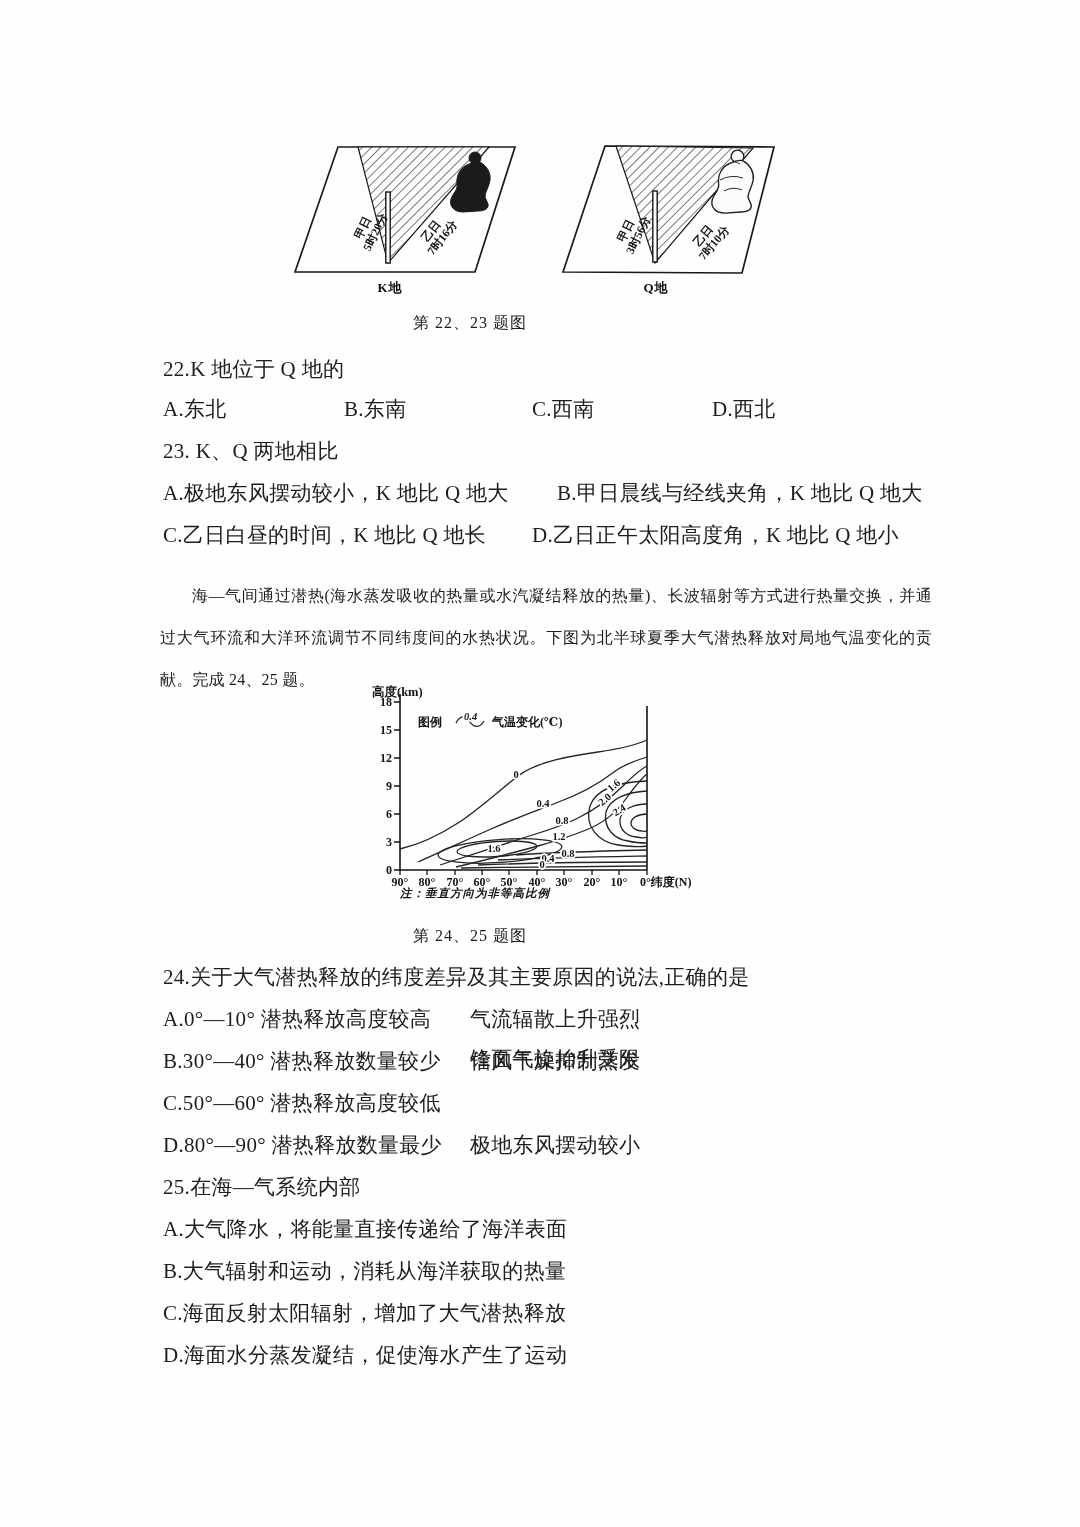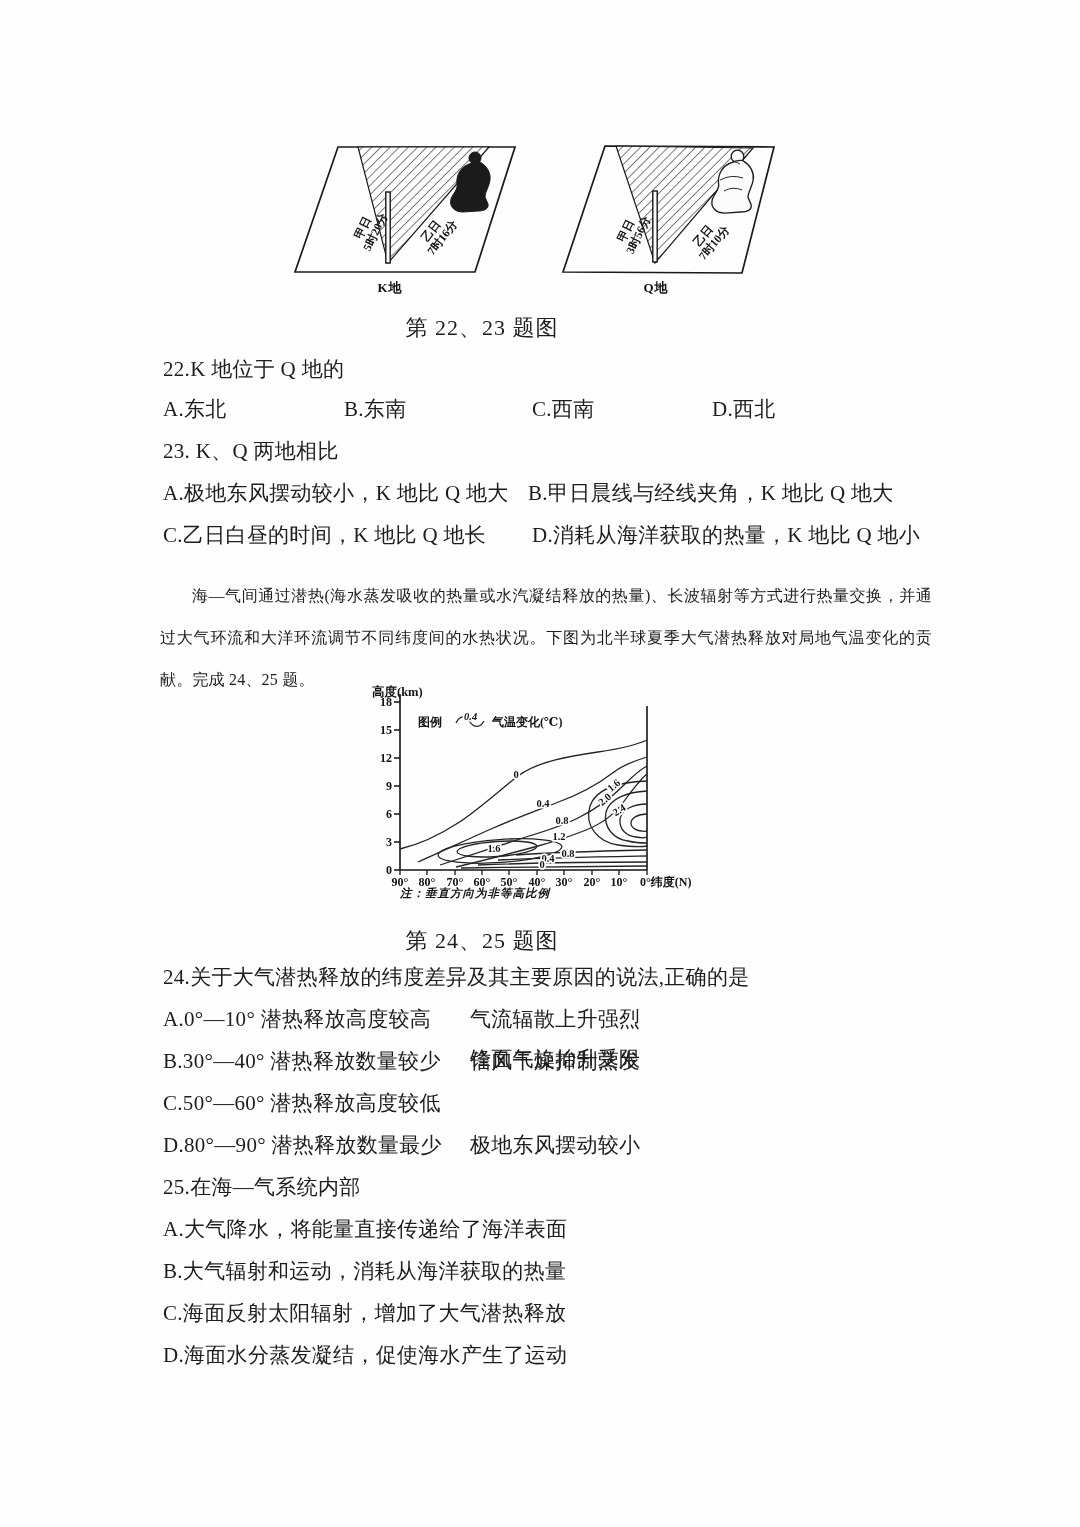--- a/index.html
+++ b/index.html
@@ -1,19 +1,19 @@
 <!DOCTYPE html>
 <html><head>
 <meta charset="utf-8">
 <style>
   html,body{margin:0;padding:0;background:#ffffff;}
   #page{position:relative;width:1080px;height:1527px;background:#fefefe;overflow:hidden;
         font-family:"Liberation Serif","DejaVu Serif",serif;color:#1d1d1d;}
   .t{position:absolute;font-size:21px;line-height:27px;white-space:nowrap;letter-spacing:.3px;}
-  .caption{position:absolute;left:12px;width:940px;text-align:center;font-size:22px;letter-spacing:1px;}
+  .caption{position:absolute;left:0;width:940px;text-align:center;font-size:16px;letter-spacing:1px;}
   .passage{position:absolute;left:160px;top:575px;width:772px;font-size:16px;line-height:42px;
            text-align:justify;text-indent:2em;letter-spacing:.2px;}
   .fig{position:absolute;}
   svg{font-family:"Liberation Serif","DejaVu Serif",serif;}
   .axis{fill:none;stroke:#141414;stroke-width:1.6;}
   .tickline{stroke:#141414;stroke-width:1.3;}
   .cline{fill:none;stroke:#232323;stroke-width:1.3;}
   .clabel{font-size:10.5px;font-weight:600;fill:#131313;paint-order:stroke;stroke:#fff;
           stroke-width:3.5px;stroke-linejoin:round;}
   .tick{font-size:12px;font-weight:600;fill:#131313;}
@@ -77,23 +77,23 @@
   <div class="caption" style="top:313px">第 22、23 题图</div>
 
   <div class="t" style="left:163px;top:356px">22.K 地位于 Q 地的</div>
   <div class="t" style="left:163px;top:396px">A.东北</div>
   <div class="t" style="left:344px;top:396px">B.东南</div>
   <div class="t" style="left:532px;top:396px">C.西南</div>
   <div class="t" style="left:712px;top:396px">D.西北</div>
 
   <div class="t" style="left:163px;top:438px">23. K、Q 两地相比</div>
   <div class="t" style="left:163px;top:480px">A.极地东风摆动较小，K 地比 Q 地大</div>
-  <div class="t" style="left:528px;top:480px">B.甲日晨线与经线夹角，K 地比 Q 地大</div>
+  <div class="t" style="left:557px;top:480px">B.甲日晨线与经线夹角，K 地比 Q 地大</div>
   <div class="t" style="left:163px;top:522px">C.乙日白昼的时间，K 地比 Q 地长</div>
-  <div class="t" style="left:532px;top:522px">D.消耗从海洋获取的热量，K 地比 Q 地小</div>
+  <div class="t" style="left:532px;top:522px">D.乙日正午太阳高度角，K 地比 Q 地小</div>
 
   <div class="passage">海—气间通过潜热(海水蒸发吸收的热量或水汽凝结释放的热量)、长波辐射等方式进行热量交换，并通过大气环流和大洋环流调节不同纬度间的水热状况。下图为北半球夏季大气潜热释放对局地气温变化的贡献。完成 24、25 题。</div>
 
   <svg class="fig" style="left:366px;top:682px" width="350" height="220" viewBox="0 0 350 220">
 
     <path class="axis" d="M34,12 V188 M34,188 H281 M281,24 V188"></path>
     <g>
       <path class="tickline" d="M28,20 H34 M28,48 H34 M28,76 H34 M28,104 H34 M28,132 H34 M28,160 H34 M28,188 H34"></path>
     </g>
     <g>

